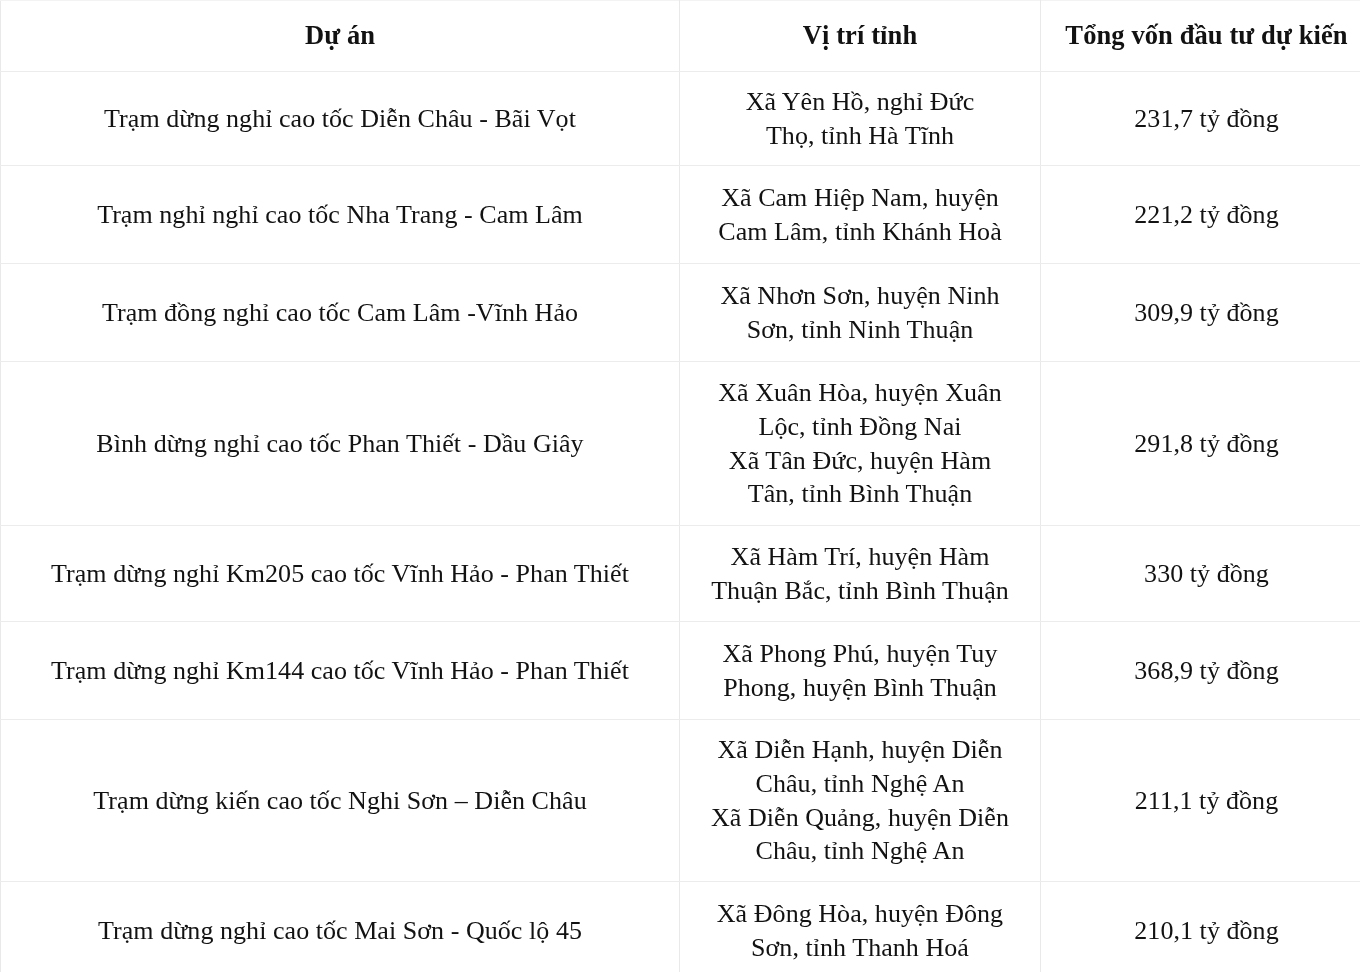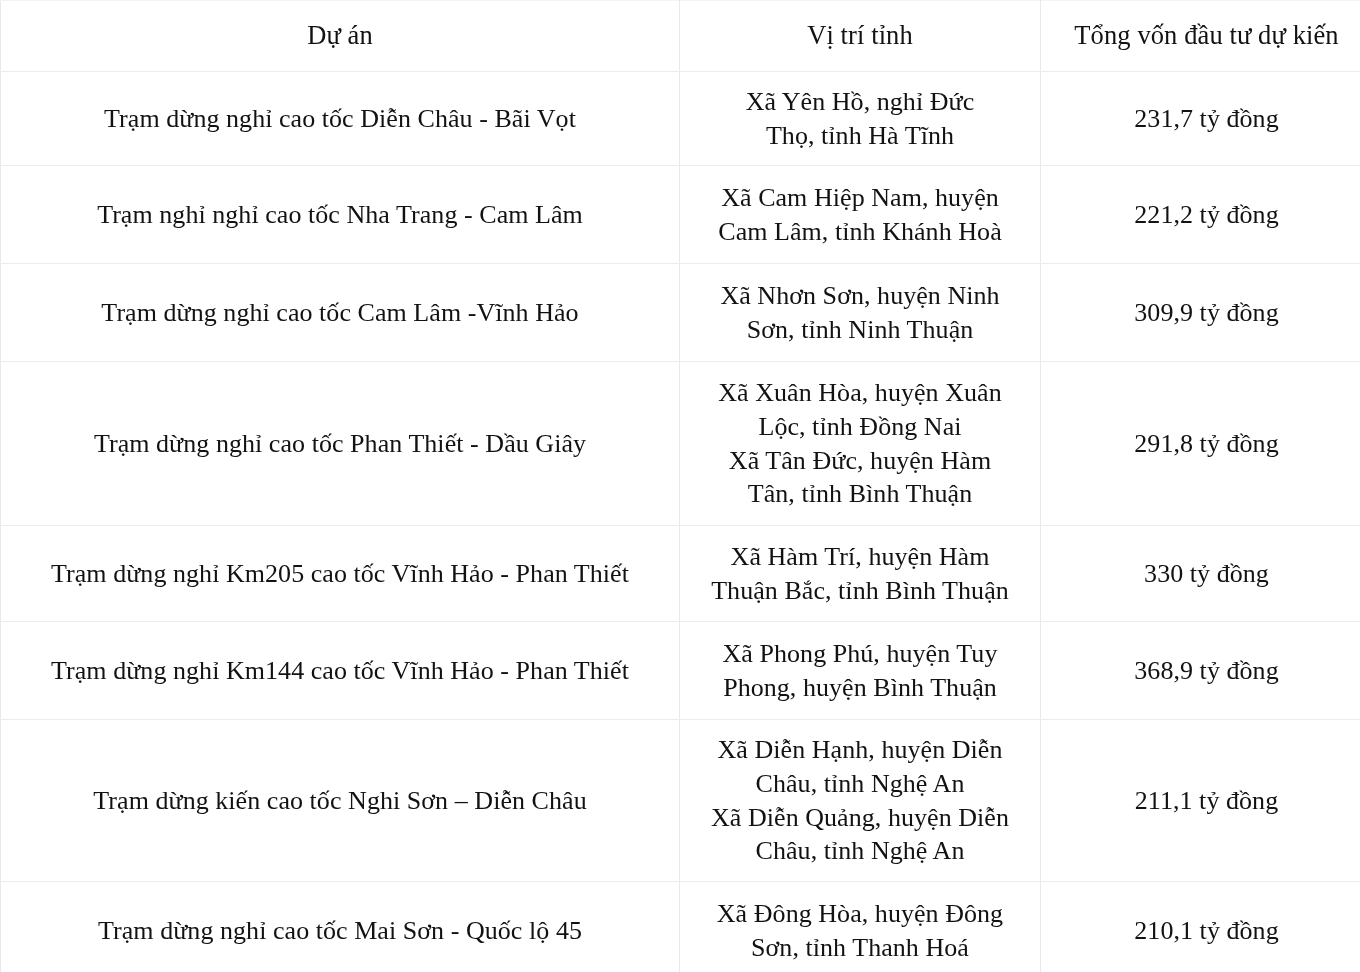--- a/index.html
+++ b/index.html
@@ -41,21 +41,21 @@
     border-top: 1px solid #ececed;
     border-bottom: 1px solid #ececed;
     border-right: 1px solid #e9e9ea;
     padding: 0 10px;
     text-align: center;
     vertical-align: middle;
     background: #ffffff;
   }
 
   table.data-table thead th {
-    font-weight: normal;
+    font-weight: bold;
     font-size: 26.5px;
     line-height: 1.25;
     height: 70px;
     border-top: 1px solid #f3f3f4;
     letter-spacing: 0.1px;
   }
 
   table.data-table tbody td {
     font-weight: normal;
     font-size: 26px;
@@ -125,33 +125,33 @@
         <td class="location-cell">
             <span class="cell-lines">Xã Cam Hiệp Nam, huyện
 Cam Lâm, tỉnh Khánh Hoà</span>
           </td>
         <td class="capital-cell">
             <span class="cell-lines">221,2 tỷ đồng</span>
           </td>
       </tr>
       <tr data-row="2">
         <td class="project-cell">
-            <span class="cell-lines">Trạm dừng nghỉ cao tốc Cam Lâm -Vĩnh Hảo</span>
+            <span class="cell-lines">Trạm đồng nghỉ cao tốc Cam Lâm -Vĩnh Hảo</span>
           </td>
         <td class="location-cell">
             <span class="cell-lines">Xã Nhơn Sơn, huyện Ninh
 Sơn, tỉnh Ninh Thuận</span>
           </td>
         <td class="capital-cell">
             <span class="cell-lines">309,9 tỷ đồng</span>
           </td>
       </tr>
       <tr data-row="3">
         <td class="project-cell">
-            <span class="cell-lines">Trạm dừng nghỉ cao tốc Phan Thiết - Dầu Giây</span>
+            <span class="cell-lines">Bình dừng nghỉ cao tốc Phan Thiết - Dầu Giây</span>
           </td>
         <td class="location-cell">
             <span class="cell-lines">Xã Xuân Hòa, huyện Xuân
 Lộc, tỉnh Đồng Nai
 Xã Tân Đức, huyện Hàm
 Tân, tỉnh Bình Thuận</span>
           </td>
         <td class="capital-cell">
             <span class="cell-lines">291,8 tỷ đồng</span>
           </td>

